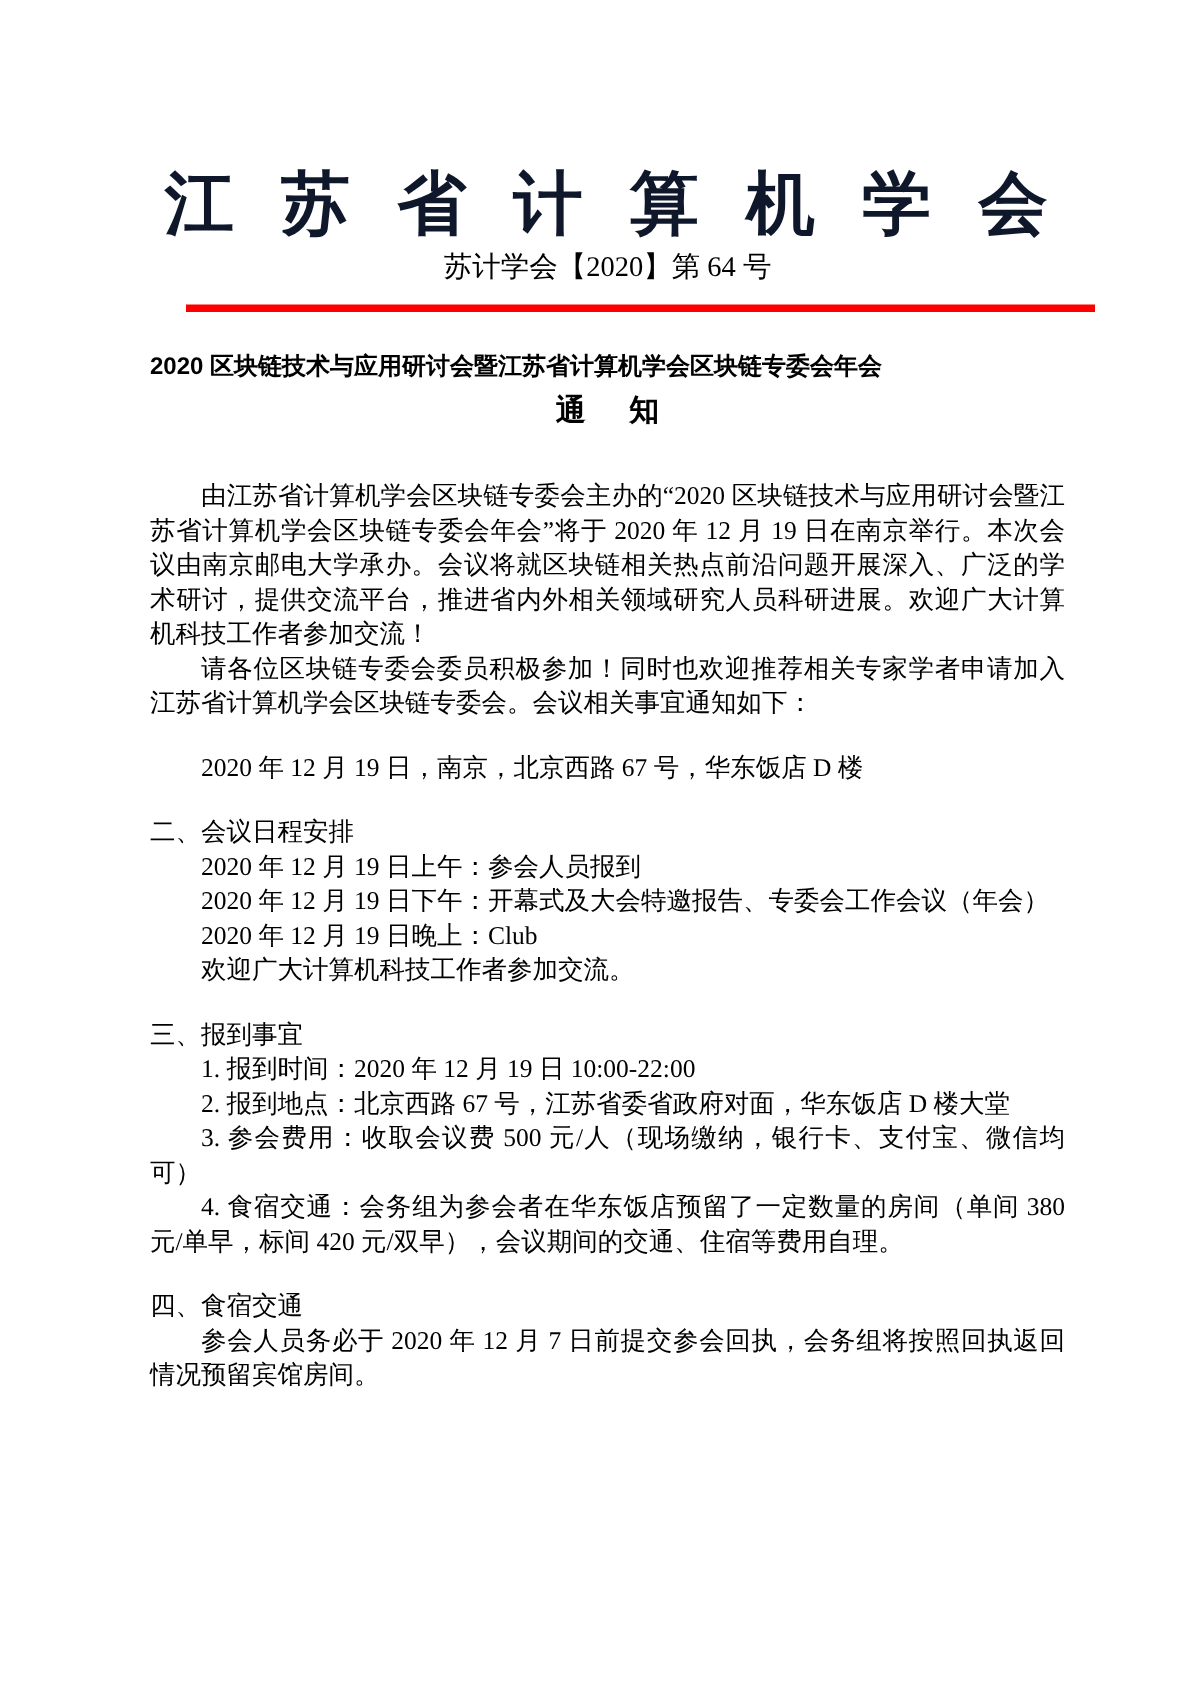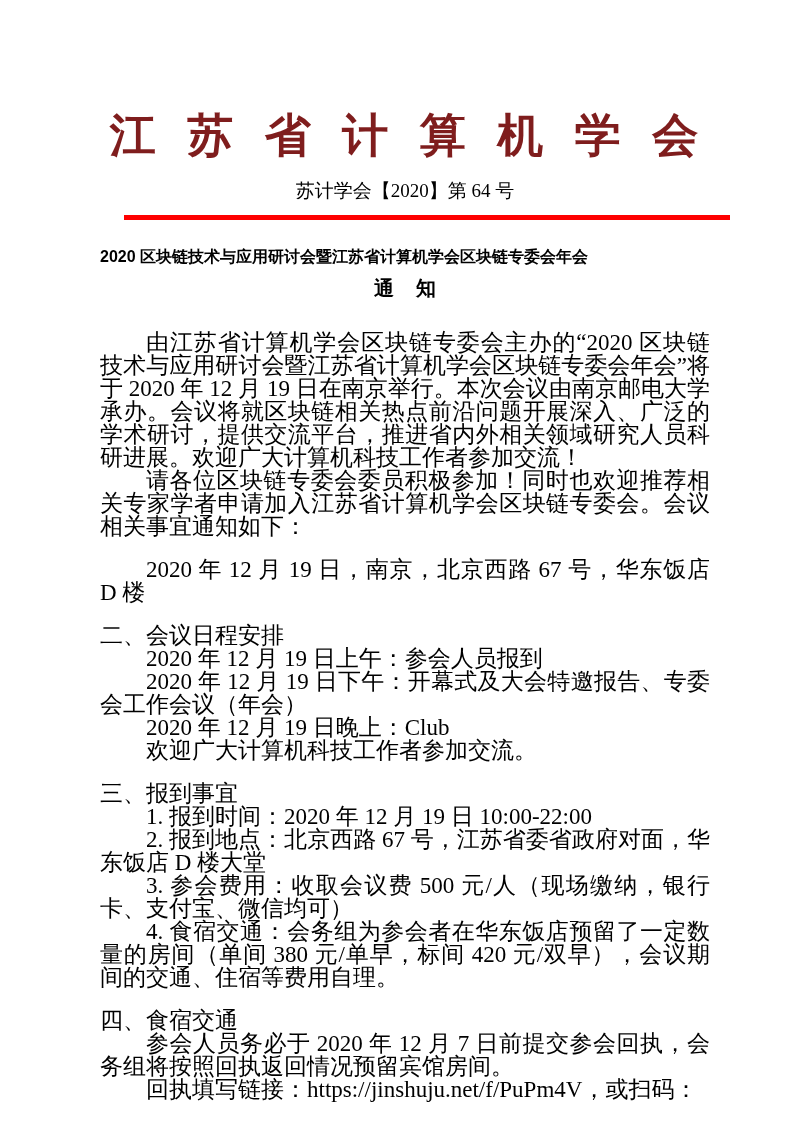--- a/index.html
+++ b/index.html
@@ -14,59 +14,59 @@
     width: 800px; height: 1131px;
     background: #ffffff;
     overflow: hidden;
   }
   .content {
     padding: 0 90px 0 100px; 
   }
   .org-title {
     padding-top: 110px;
     text-align: center;
-    color: #7f1d1d;
+    color: #0f172a;
     font-weight: bold;
     font-size: 46px;
     line-height: 52px;
     letter-spacing: 2px;
     word-spacing: 16px;
     white-space: nowrap;
   }
   .doc-number {
-    margin-top: 17px;
+    margin-top: 5px;
     text-align: center;
     font-size: 19px;
     line-height: 24px;
   }
   .red-rule {
     margin: 12px 0 0 24px;  
     width: 606px;
     height: 5px;
     background: #fe0000;
   }
   .notice-title {
     margin-top: 26px;
     font-family: "Liberation Sans", "DejaVu Sans", sans-serif;
     font-weight: bold;
     font-size: 16px;
     line-height: 22px;
   }
   .notice-label {
     margin-top: 7px;
     text-align: center;
-    font-family: Liberation Serif, serif;
+    font-family: Liberation Mono, monospace;
     font-weight: bold;
     font-size: 20px;
     line-height: 26px;
     word-spacing: 0.85em;
   }
   .doc-body {
     margin-top: 30px;
-    font-size: 23px;
+    font-size: 17px;
     line-height: 23px;
     text-align: justify;
   }
   .para { text-indent: 2em; }
   .section { margin-top: 20px; }
   .sec-heading { }
   .sec-line { text-indent: 2em; }
 </style>
 </head>
 <body>
@@ -106,18 +106,17 @@
         <div class="sec-heading">三、报到事宜</div>
         <p class="sec-line">1. 报到时间：2020 年 12 月 19 日 10:00-22:00</p>
         <p class="sec-line">2. 报到地点：北京西路 67 号，江苏省委省政府对面，华东饭店 D 楼大堂</p>
         <p class="sec-line">3. 参会费用：收取会议费 500 元/人（现场缴纳，银行卡、支付宝、微信均可）</p>
         <p class="sec-line">4. 食宿交通：会务组为参会者在华东饭店预留了一定数量的房间（单间 380 元/单早，标间 420 元/双早），会议期间的交通、住宿等费用自理。</p>
       </div>
 
       <div class="section">
         <div class="sec-heading">四、食宿交通</div>
         <p class="sec-line">参会人员务必于 2020 年 12 月 7 日前提交参会回执，会务组将按照回执返回情况预留宾馆房间。</p>
-        <p class="sec-line">回执填写链接：https://jinshuju.net/f/PuPm4V，或扫码：</p>
       </div>
 
     </div>
   </div>
 </div>
 
 </body></html>

